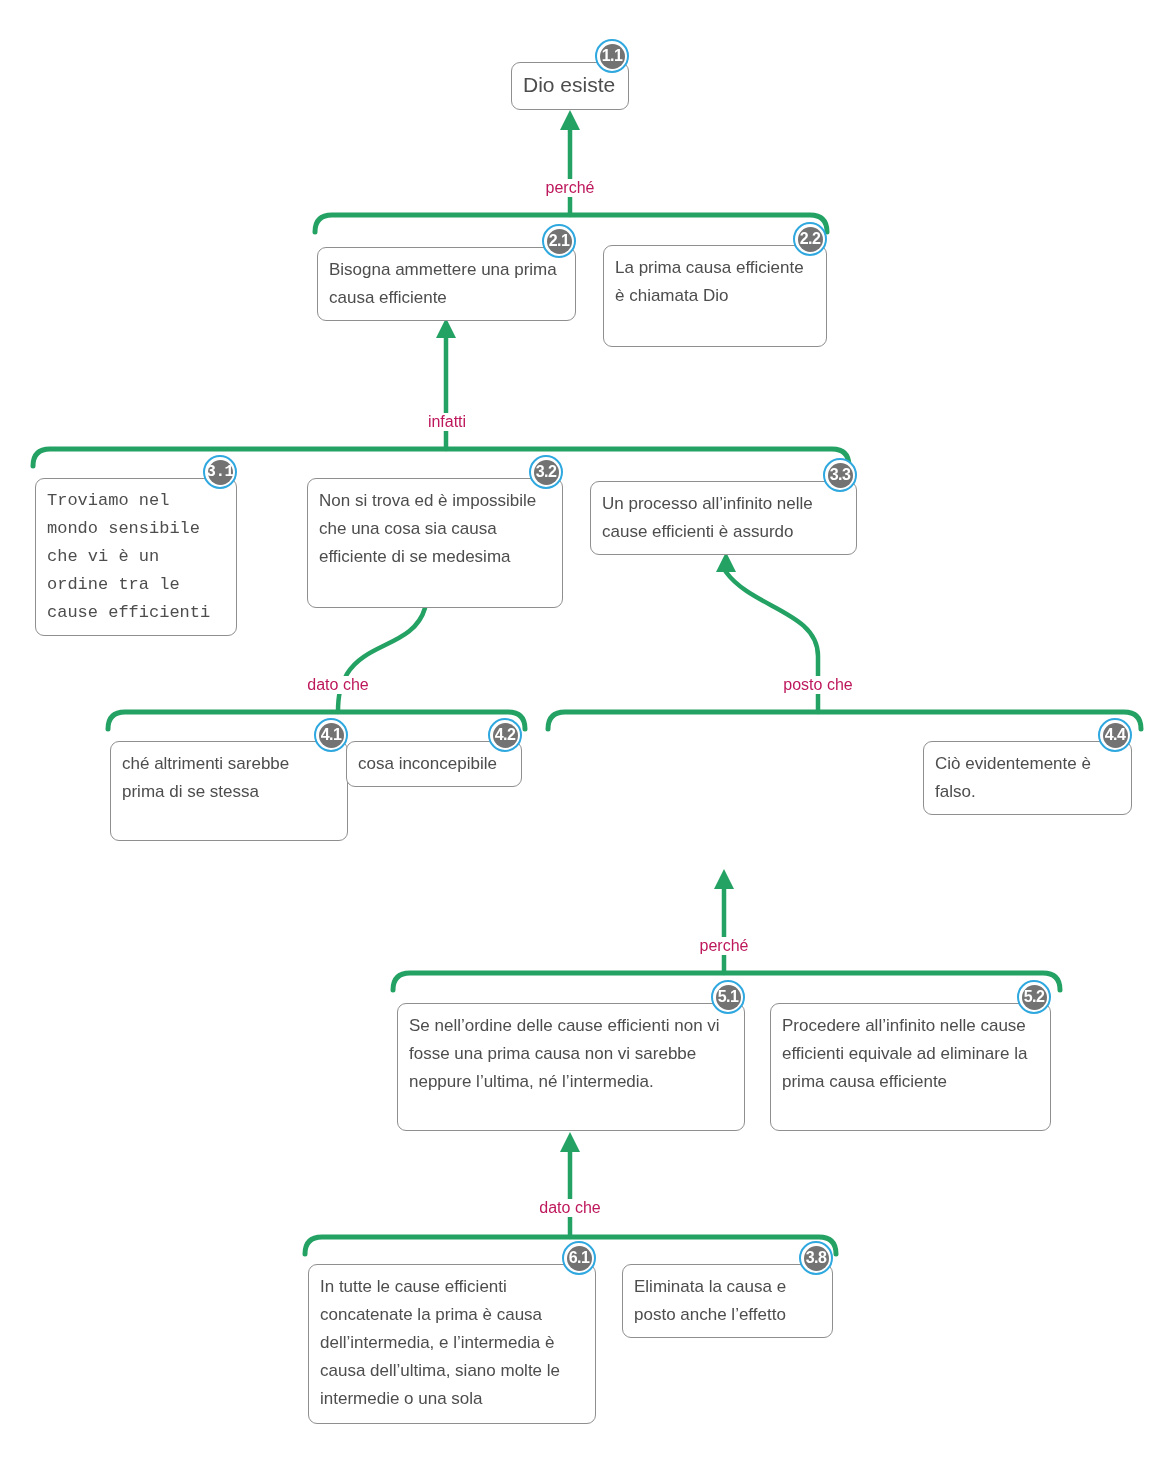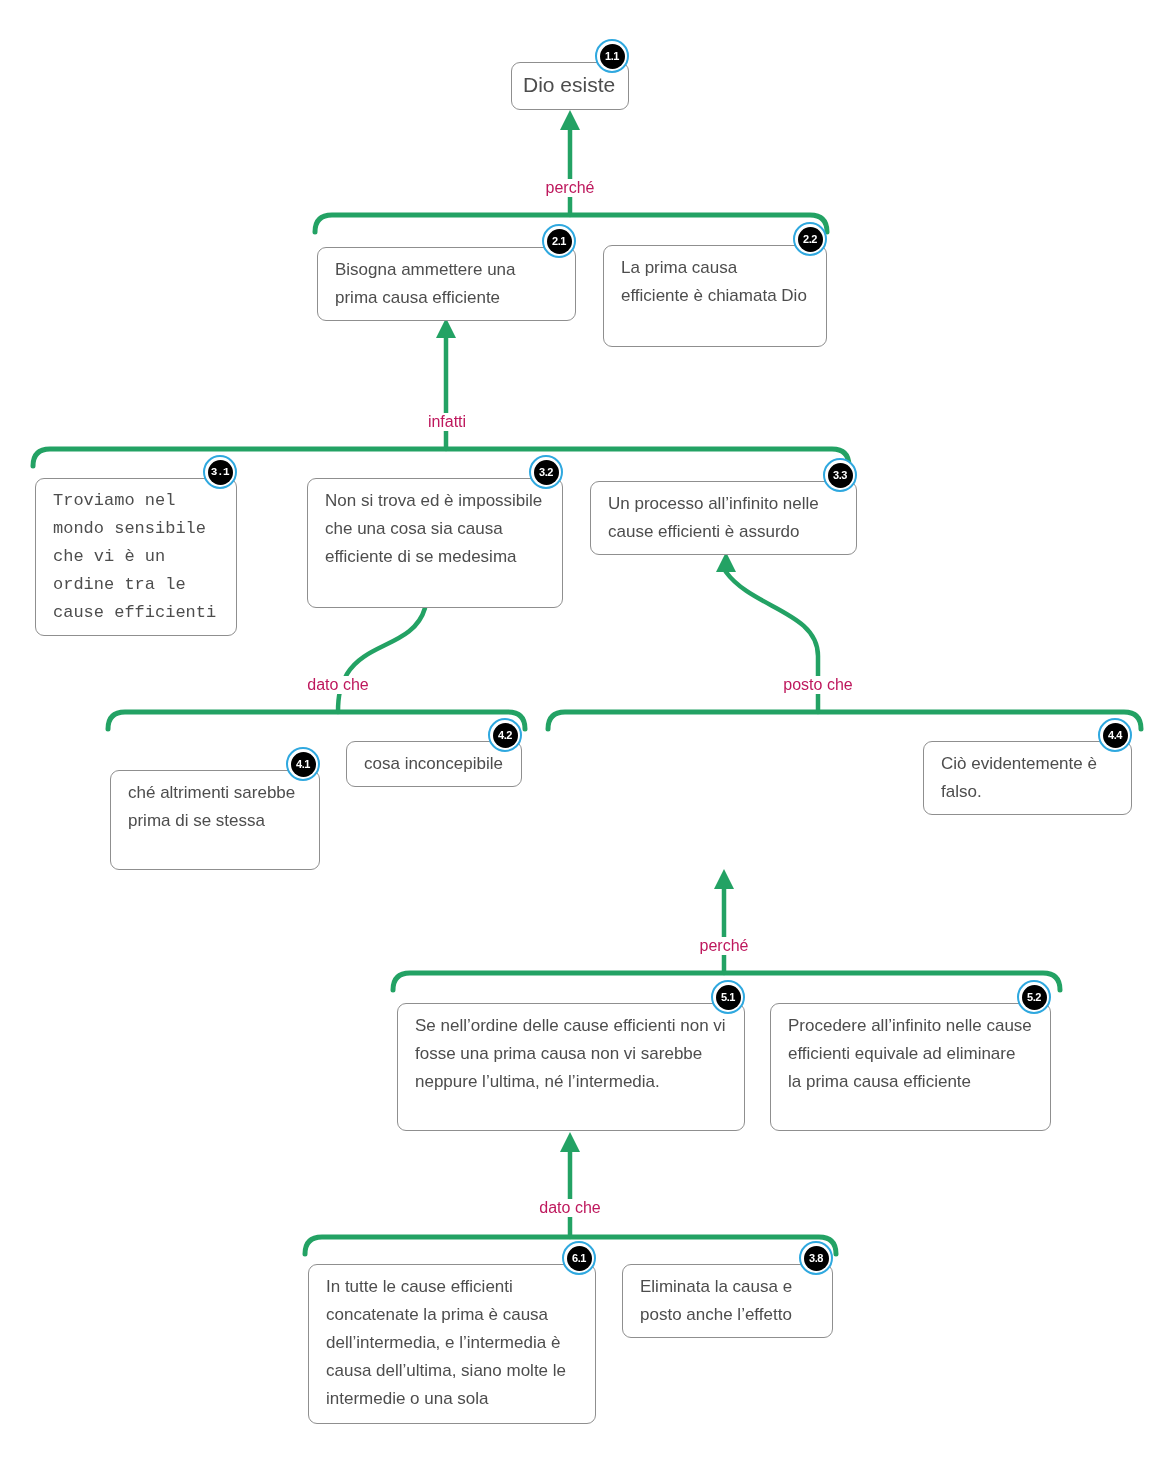--- a/index.html
+++ b/index.html
@@ -5,30 +5,30 @@
   html,body{margin:0;padding:0;background:#ffffff;}
   body{font-family:"Liberation Sans", sans-serif;}
   #canvas{position:relative;width:1171px;height:1459px;background:#ffffff;overflow:hidden;}
 
   svg.connectors{position:absolute;left:0;top:0;z-index:1;}
   .stroke-line{fill:none;stroke:#23A264;stroke-width:4.5;stroke-linecap:round;}
   .stroke-bracket{fill:none;stroke:#23A264;stroke-width:5;stroke-linecap:round;}
   .arrowhead{fill:#23A264;stroke:none;}
 
   .node{position:absolute;z-index:2;box-sizing:border-box;background:#ffffff;
-        border:1.5px solid #8F8F8F;border-radius:9px;padding:8px 17px;
+        border:1.5px solid #8F8F8F;border-radius:9px;padding:8px 11px;
         color:#4D4D4D;font-size:17px;line-height:28px;}
   .node .txt{position:relative;}
   .node-root{font-size:21px;line-height:30px;padding:7px 11px;}
 
   .badge{position:absolute;top:-24px;right:-1px;width:34px;height:34px;border-radius:50%;
          background:#ffffff;border:2.5px solid #2FA8DF;box-sizing:border-box;
          display:flex;align-items:center;justify-content:center;z-index:3;}
-  .badge .badge-core{width:25px;height:25px;border-radius:50%;background:#000000;color:#ffffff;
-         font-size:11px;font-weight:bold;letter-spacing:-0.5px;
+  .badge .badge-core{width:25px;height:25px;border-radius:50%;background:#737373;color:#ffffff;
+         font-size:16px;font-weight:bold;letter-spacing:-0.5px;
          display:flex;align-items:center;justify-content:center;}
 
   .edge-label{position:absolute;z-index:4;transform:translate(-50%,-50%);
         background:#ffffff;color:#be185d;font-size:16px;line-height:18px;padding:0 4px;white-space:nowrap;}
 </style>
 </head>
 <body>
 
 <div id="canvas">
 
@@ -100,21 +100,21 @@
     <div class="txt">Non si trova ed è impossibile che una cosa sia causa efficiente di se medesima</div>
   </div>
 
   <div class="node" style="left:590px;top:481px;width:267px;min-height:70px;">
     <div class="badge">
         <div class="badge-core">3.3</div>
       </div>
     <div class="txt">Un processo all’infinito nelle cause efficienti è assurdo</div>
   </div>
 
-  <div class="node" style="left:110px;top:741px;width:210px;min-height:100px;margin-top:29px;">
+  <div class="node" style="left:110px;top:741px;width:238px;min-height:100px;">
     <div class="badge">
         <div class="badge-core">4.1</div>
       </div>
     <div class="txt">ché altrimenti sarebbe prima di se stessa</div>
   </div>
 
   <div class="node" style="left:346px;top:741px;width:176px;min-height:44px;">
     <div class="badge">
         <div class="badge-core">4.2</div>
       </div>

